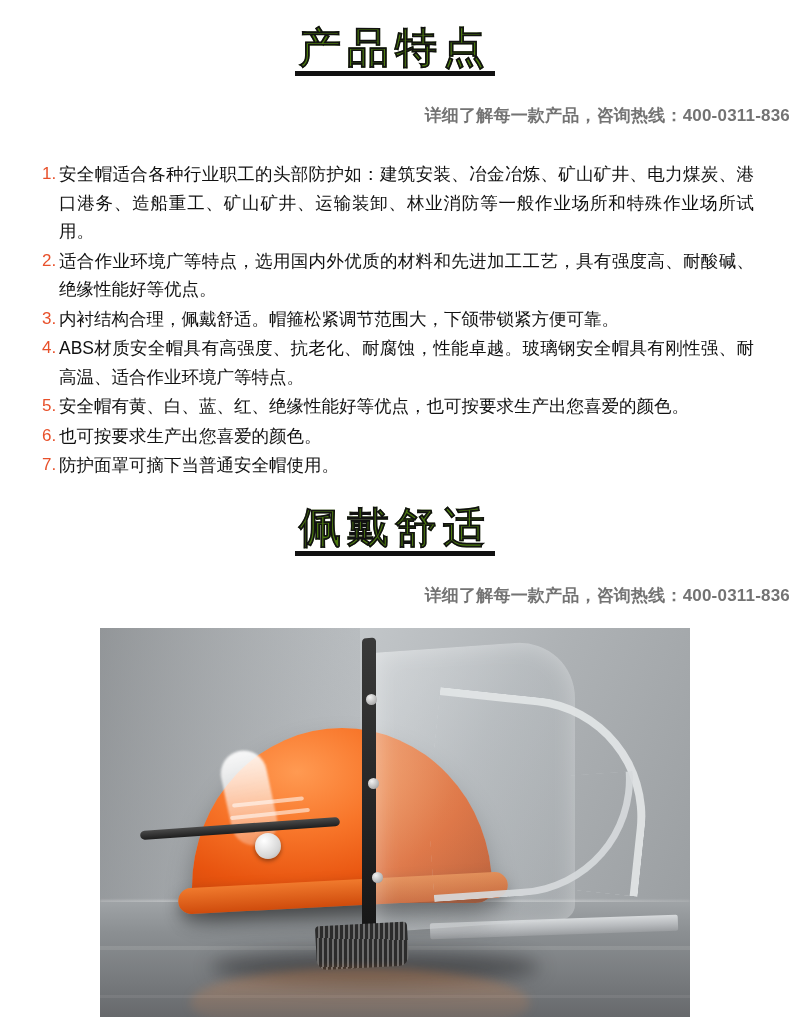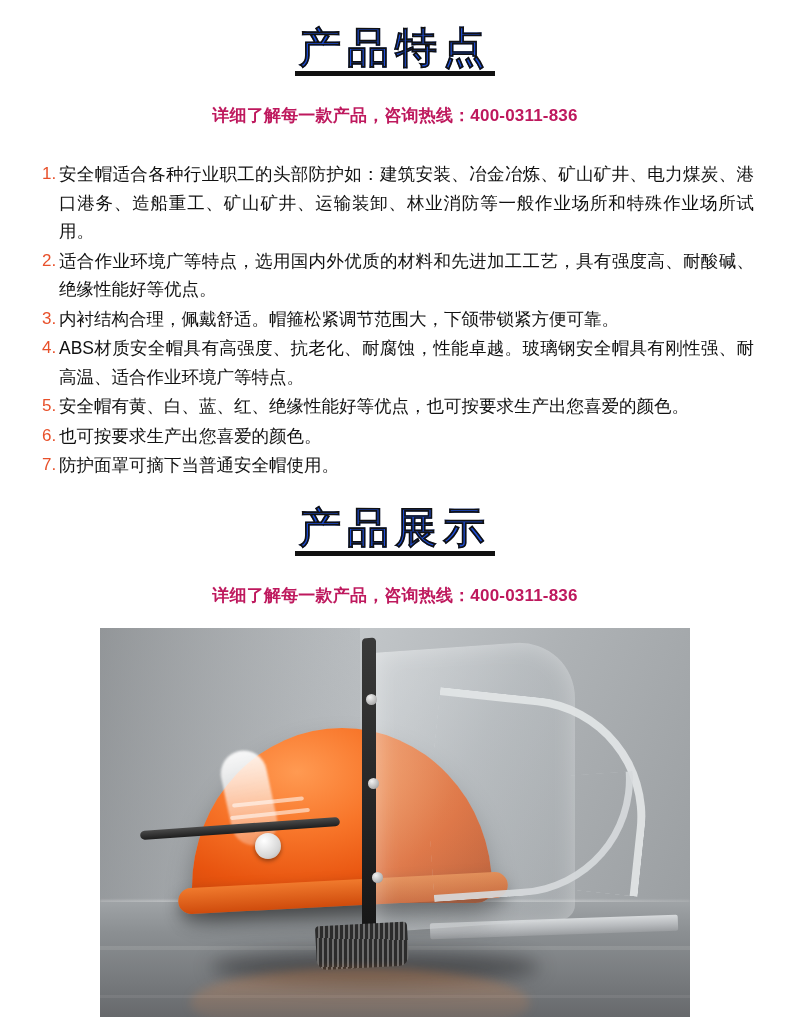--- a/index.html
+++ b/index.html
@@ -18,42 +18,42 @@
 
   
   .section-title-wrap {
     text-align: center;
   }
   .section-title {
     display: inline-block;
     font-size: 42px;
     font-weight: bold;
     letter-spacing: 6px;
-    color: #1d4ed8;
+    color: #4d7c0f;
     font-family: Liberation Sans, sans-serif;
     position: relative;
     padding: 0 6px 6px 6px;
     line-height: 1.05;
     -webkit-text-stroke: 0.4px #111;
   }
   .section-title::after {
     content: "";
     position: absolute;
     left: 2px;
     right: 2px;
     bottom: 0px;
     height: 5px;
     background: #111;
   }
 
   .subtitle {
-    text-align: center;
+    text-align: right;
     font-size: 17px;
     font-weight: bold;
-    color: #be185d;
+    color: #737373;
     letter-spacing: 0.2px;
   }
 
   
   .feature-list {
     margin: 0;
     padding: 0;
     list-style: none;
     width: 712px;
     margin-left: 42px;
@@ -317,21 +317,21 @@
     <li class="feature-item">
       <span class="feature-num">7.</span>
       <span class="feature-text">防护面罩可摘下当普通安全帽使用。</span>
     </li>
   </ul>
 </div>
 
 <div style="margin-top:26px;">
 
   <div class="section-title-wrap">
-    <div class="section-title">产品展示</div>
+    <div class="section-title">佩戴舒适</div>
   </div>
 
   <div class="subtitle" style="margin-top:28px;">详细了解每一款产品，咨询热线：400-0311-836</div>
 
   <div class="photo-wrap" style="margin-top:21px;">
     <div class="photo">
       <div class="bg-wall"></div>
       <div class="bg-wall-shadow"></div>
       <div class="floor-line"></div>
       <div class="bg-floor"></div>

